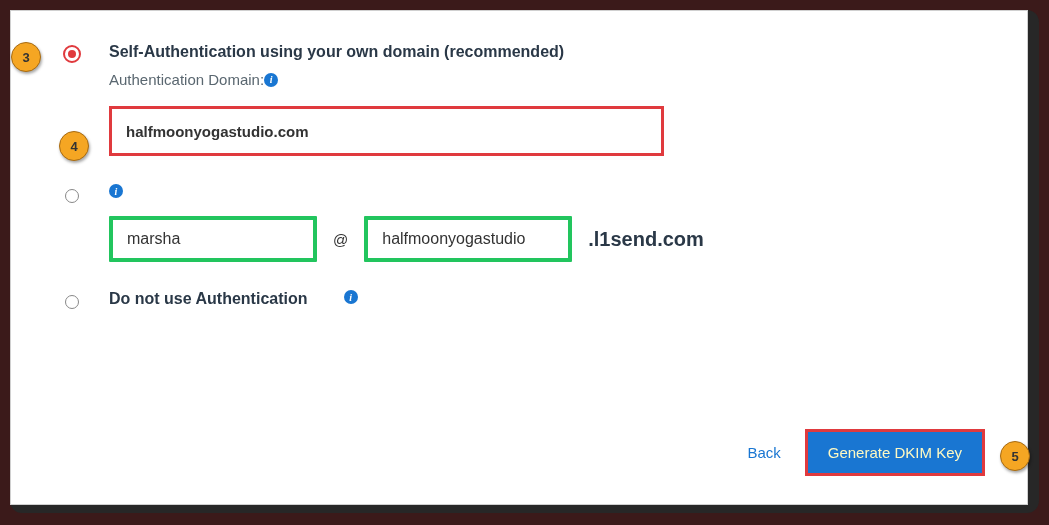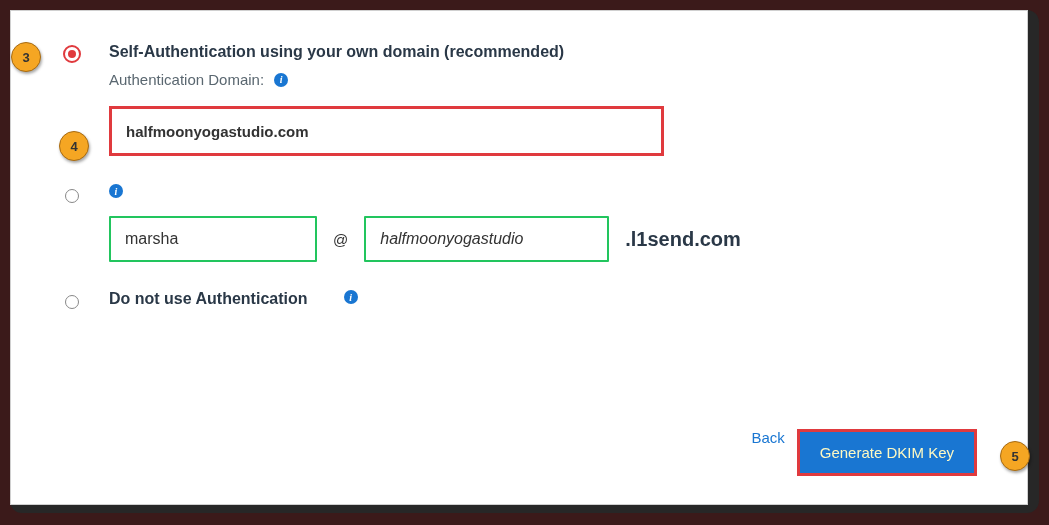--- a/index.html
+++ b/index.html
@@ -75,21 +75,21 @@
     font-size: 16px;
     color: #2a3847;
     margin-bottom: 10px;
   }
   .sub-label {
     font-size: 15px;
     color: #5a6770;
     margin-bottom: 18px;
     display: flex;
     align-items: center;
-    gap: 10px;
+    gap: 0;
   }
   .info-icon {
     width: 14px;
     height: 14px;
     border-radius: 50%;
     background: #1976d2;
     color: #fff;
     font-size: 10px;
     font-style: italic;
     font-family: Georgia, serif;
@@ -108,53 +108,54 @@
     outline: none;
     font-weight: bold;
   }
   .sender-row {
     display: flex;
     align-items: center;
     gap: 16px;
     margin-top: 6px;
   }
   .txt-input {
-    border: 2px solid #22c55e;
+    border: 4px solid #22c55e;
     height: 46px;
     padding: 0 14px;
     font-size: 16px;
     color: #333;
     outline: none;
     border-radius: 1px;
   }
   .txt-input.user { width: 208px; }
-  .txt-input.sub  { width: 245px; font-style: italic; }
+  .txt-input.sub  { width: 208px; }
   .at {
     font-size: 15px;
     color: #333;
   }
   .suffix {
     font-size: 20px;
     font-weight: 700;
     color: #2a3847;
   }
   .option.noauth .option-title {
     margin: 0;
     display: flex;
     align-items: flex-start;
   }
   .noauth-info {
     margin-left: 36px;
   }
   .actions {
     position: absolute;
     bottom: 28px;
-    right: 50px;
-    display: flex;
-    gap: 12px;
+    right: 42px;
+    display: flex;
+    align-items: center;
+    gap: 24px;
   }
   .back-link {
     color: #1976d2;
     font-size: 15px;
     cursor: pointer;
   }
   .gen-button {
     background: #1976d2;
     color: #fef9c3;
     border: 3px solid #e03a3e;

